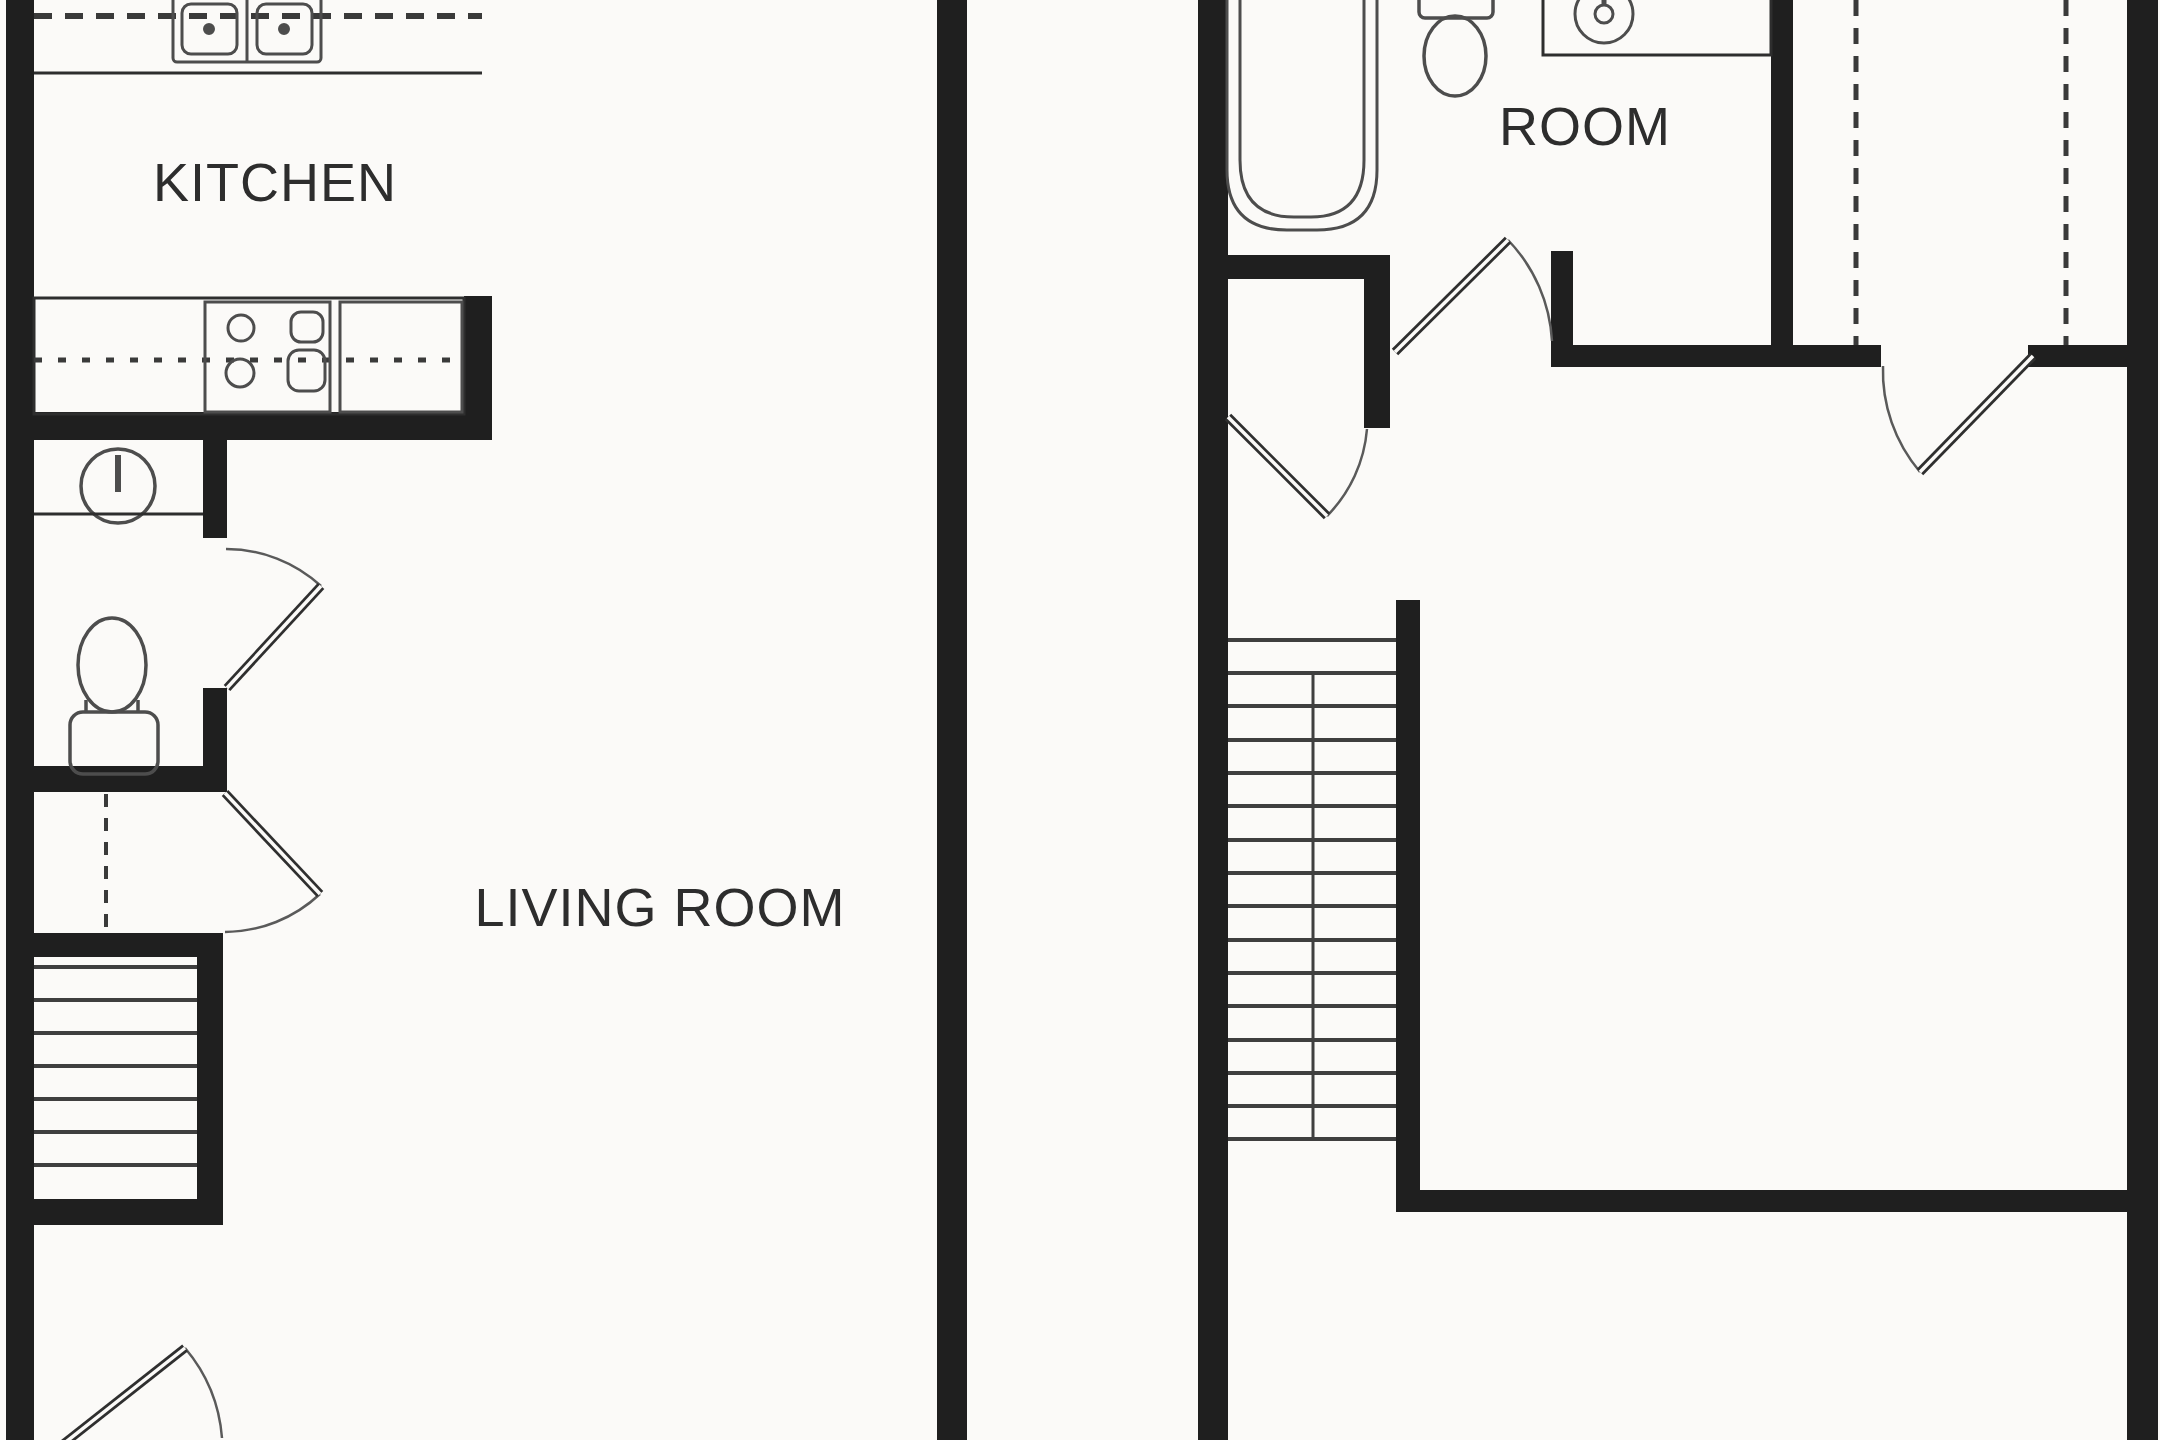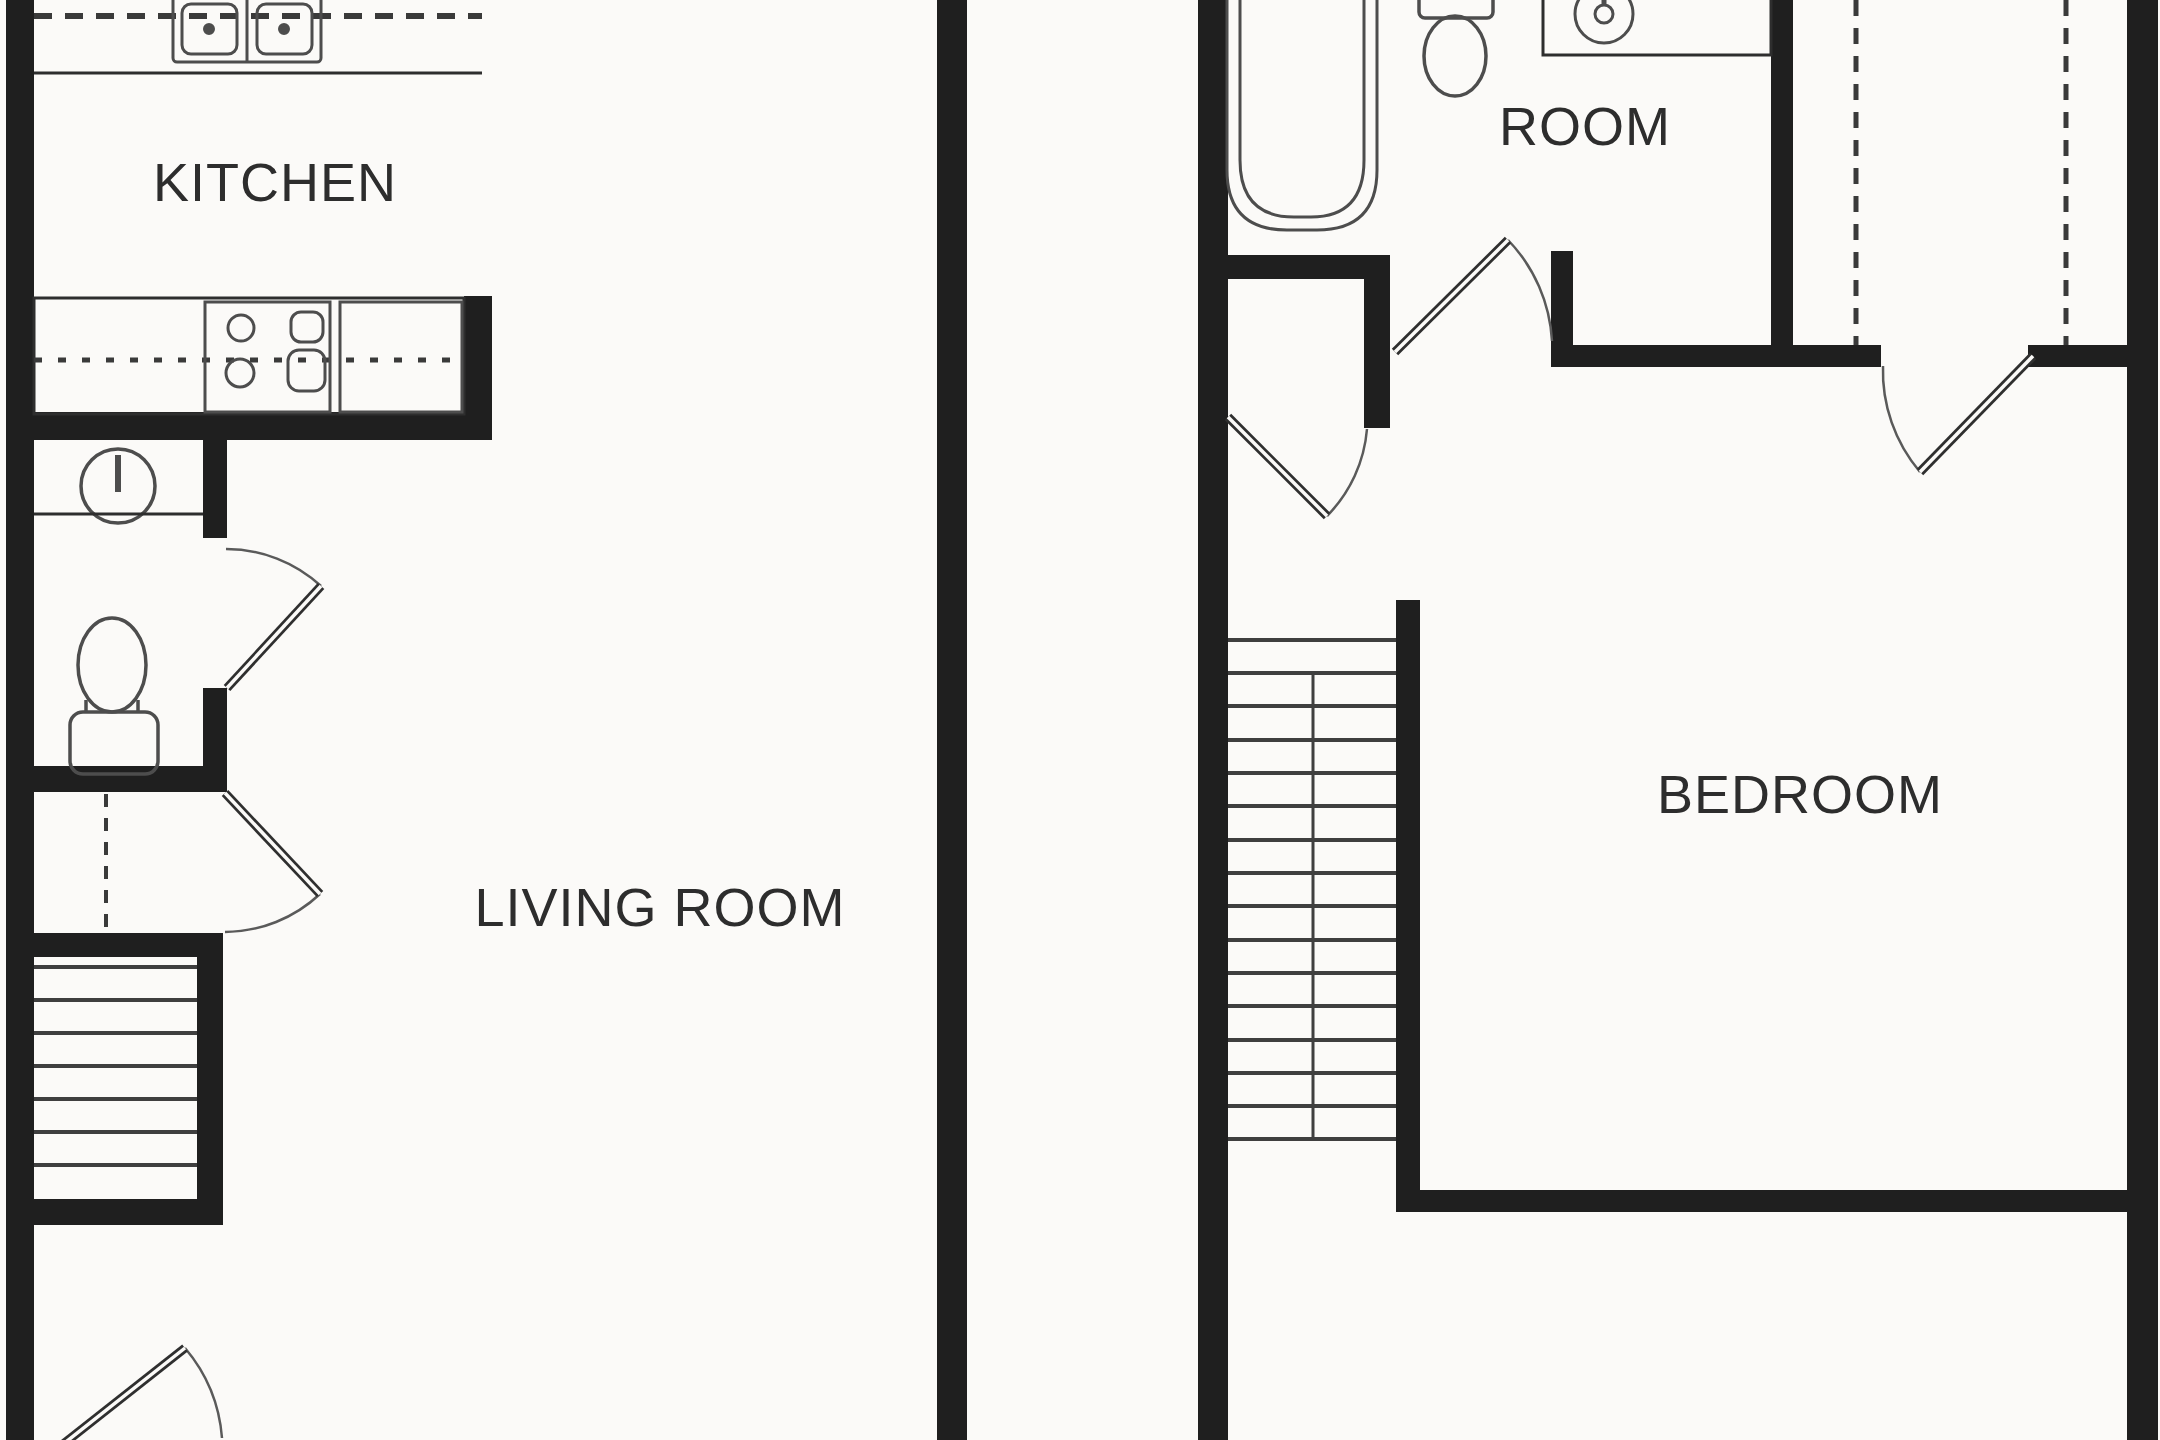--- a/index.html
+++ b/index.html
@@ -189,15 +189,14 @@
         <path d="M2033,356 L1920,472" stroke="#fbfaf8" stroke-width="3.5" fill="none"></path>
       </g>
     </g>
   </svg>
 
   <div class="room-label" style="left:275px;top:182px;">KITCHEN</div>
   <div class="room-label two-line" style="left:760px;top:182px;">
   </div>
   <div class="room-label" style="left:1585px;top:126px;">ROOM</div>
   <div class="room-label" style="left:660px;top:907px;">LIVING ROOM</div>
-  <div class="room-label" style="left:1800px;top:794px;">BEDROOM</div>
 
 </div>
 
 </body></html>

